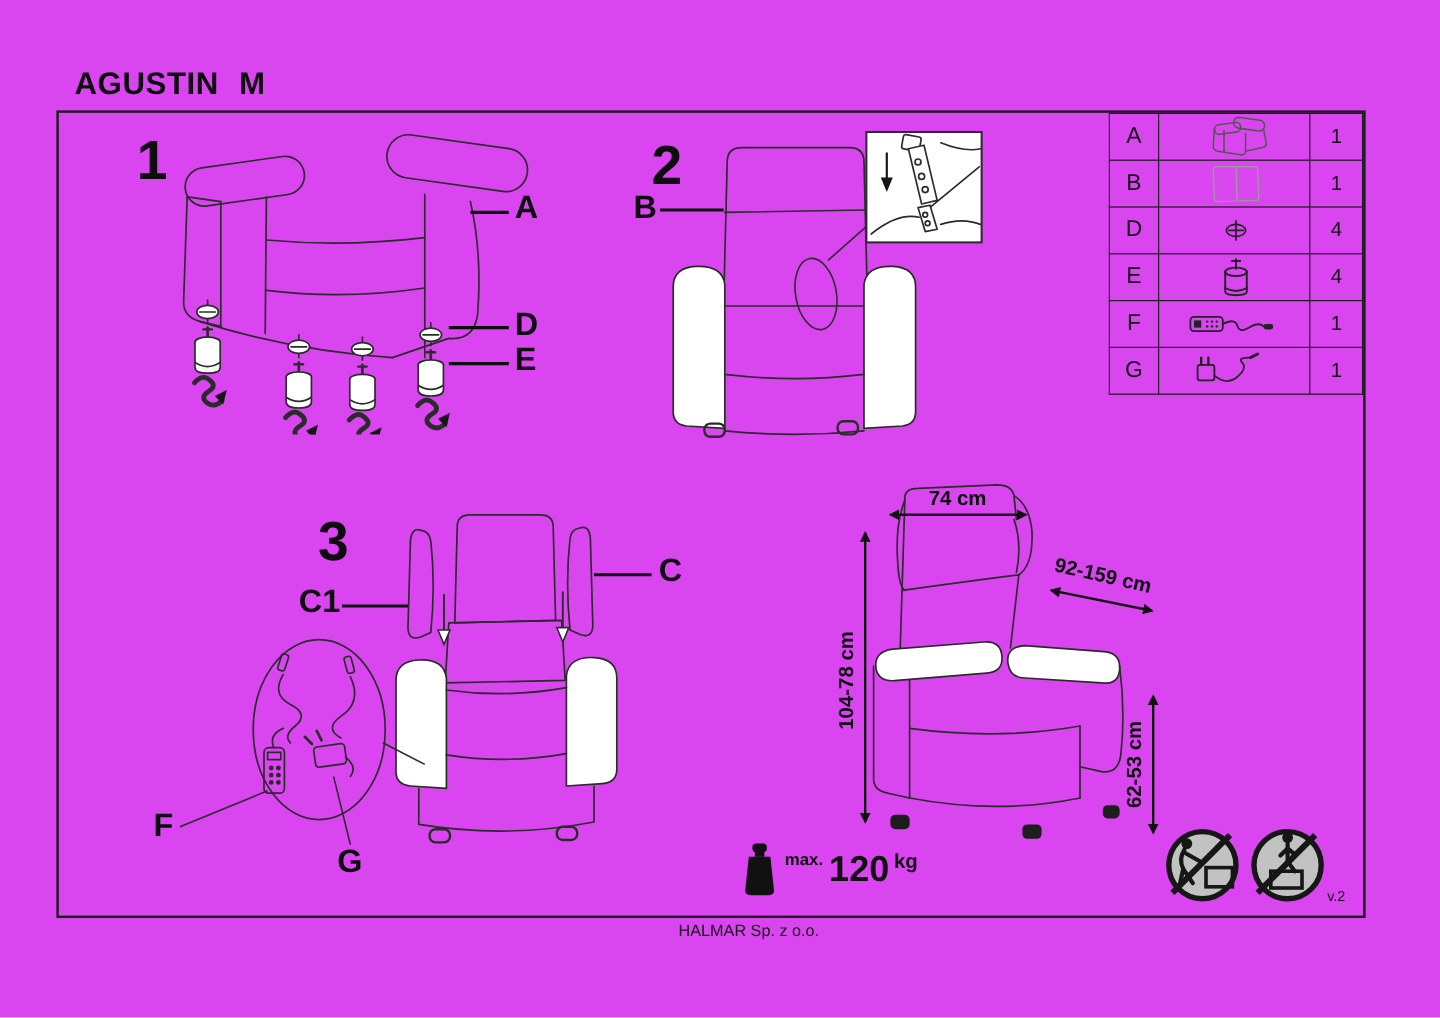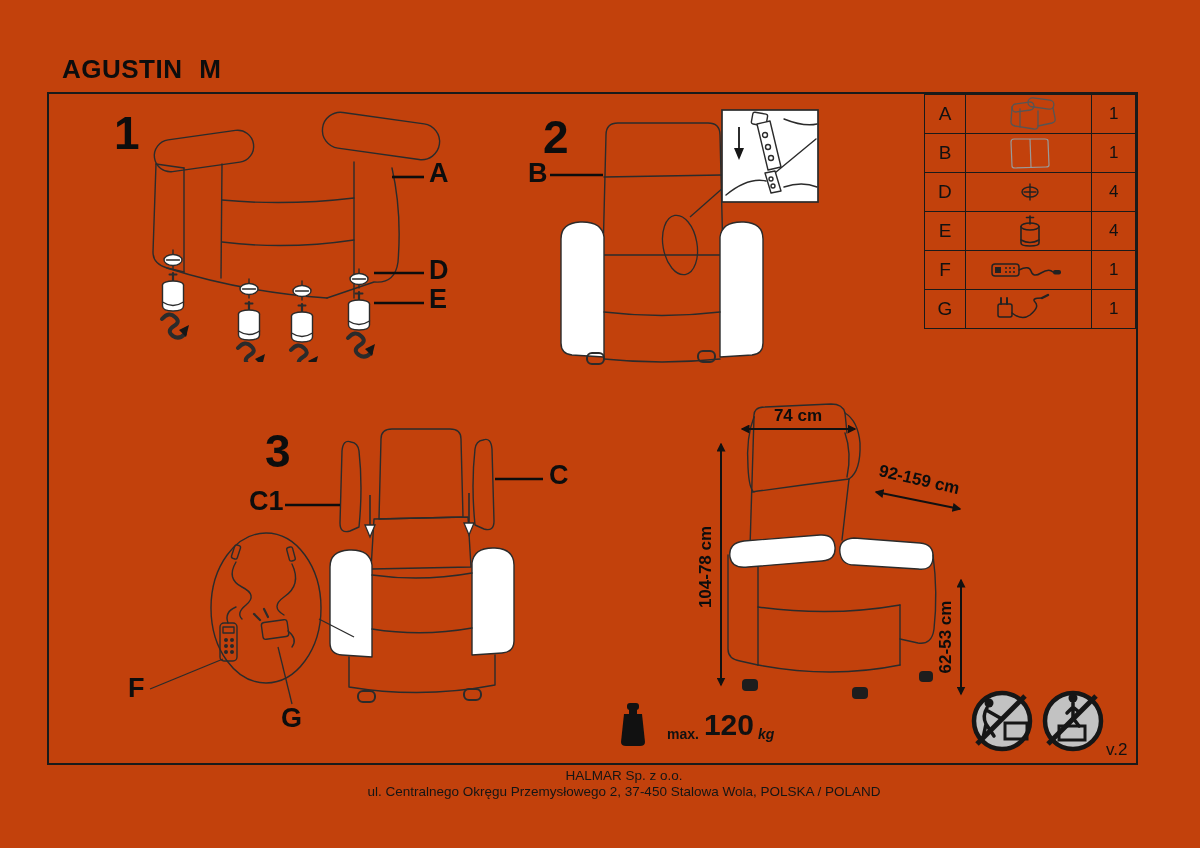--- a/index.html
+++ b/index.html
@@ -1,16 +1,16 @@
 <!DOCTYPE html>
 <html><head>
 <meta charset="utf-8">
 <style>
   html,body{margin:0;padding:0;background:#fff;}
-  .page{position:relative;width:1200px;height:848px;background:#c2410c;overflow:hidden;
+  .page{position:relative;width:1200px;height:848px;background:#d946ef;overflow:hidden;
         font-family:"Liberation Sans",sans-serif;color:#111;}
   .title{position:absolute;left:62px;top:54px;font-size:26px;font-weight:700;
          letter-spacing:.5px;word-spacing:9px;color:#0d0d0d;}
   .board{position:absolute;left:47px;top:92px;width:1091px;height:673px;
          border:2px solid #1a1a1a;box-sizing:border-box;}
   .abs{position:absolute;}
   .step{position:absolute;font-size:46px;font-weight:700;line-height:1;color:#0d0d0d;}
   .co{position:absolute;font-size:27px;font-weight:700;line-height:1;color:#0d0d0d;}
   svg{display:block;}
   .line-art{stroke:#2b2b2b;stroke-width:1.4;fill:none;stroke-linecap:round;stroke-linejoin:round;}
@@ -22,25 +22,25 @@
   .parts{position:absolute;left:875px;top:0;border-collapse:collapse;table-layout:fixed;}
   .parts td{border:1.5px solid #1a1a1a;height:38px;padding:0;text-align:center;vertical-align:middle;}
   .parts .pl{width:41px;font-size:19px;}
   .parts .pl.small{font-size:15px;}
   .parts .pl sub{font-size:11px;}
   .parts .pi{width:126px;}
   .parts .pq{width:44px;font-size:17px;}
   .parts .pi svg{margin:0 auto;}
   
   .weight{position:absolute;left:569px;top:608px;display:flex;align-items:center;}
-  .weight .txt{display:flex;align-items:flex-end;margin-left:19px;}
+  .weight .txt{display:flex;align-items:flex-start;margin-left:6px;}
   .wmax{font-size:14px;font-weight:700;}
   .wval{font-size:30px;font-weight:700;margin-left:5px;}
-  .wunit{font-size:14px;font-weight:700;margin-left:4px;font-style:italic;}
-  .version{position:absolute;left:1057px;top:646px;font-size:17px;color:#111;}
+  .wunit{font-size:17px;font-weight:700;margin-left:4px;}
+  .version{position:absolute;left:1057px;top:646px;font-size:12px;color:#111;}
   .footer{position:absolute;left:0;right:0;top:768px;text-align:center;
           font-size:13.5px;line-height:16px;color:#151515;margin-left:48px;}
 </style>
 </head>
 <body>
 
 <div class="page">
 
   <div class="title">AGUSTIN M</div>
 
@@ -341,16 +341,15 @@
         <path d="M110,17 L110,32 M110,32 L104,40 M110,32 L116,40 M110,21 L104,27 M110,21 L116,26" fill="none" stroke="#161616" stroke-width="3.5" stroke-linecap="round"></path>
         <line x1="133" y1="10" x2="85" y2="58" stroke="#161616" stroke-width="5"></line>
       </g>
     </svg>
 
     <div class="version">v.2</div>
   </div>
 
   <div class="footer">
     <div>HALMAR Sp. z o.o.</div>
-    <div>ul. Centralnego Okręgu Przemysłowego 2, 37-450 Stalowa Wola, POLSKA / POLAND</div>
   </div>
 
 </div>
 
 </body></html>

